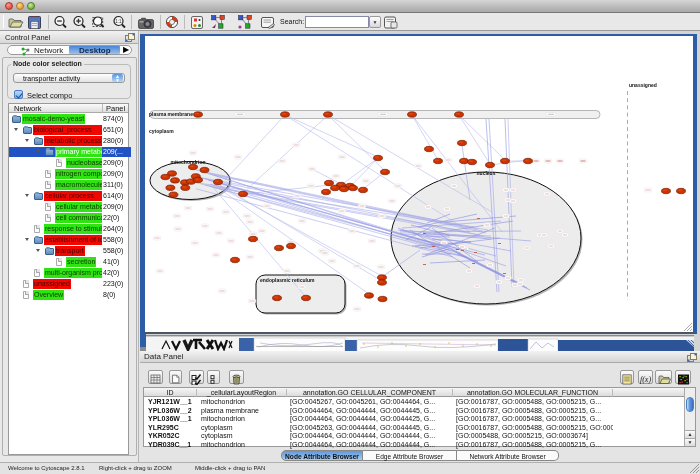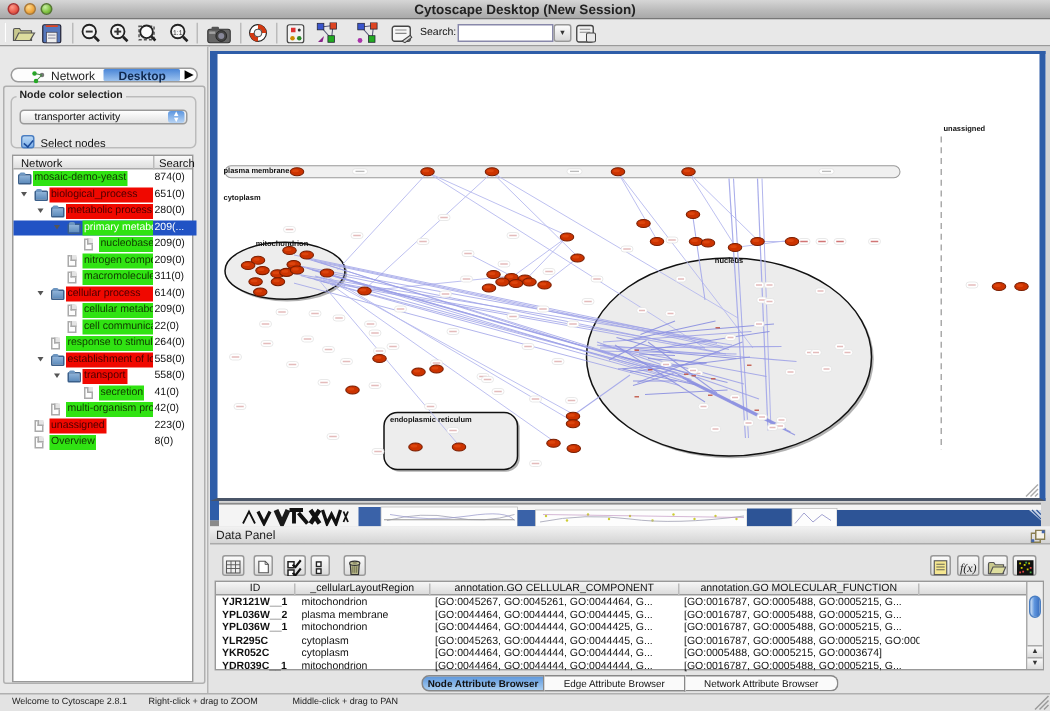--- a/index.html
+++ b/index.html
@@ -91,21 +91,20 @@
   border-top:1px solid #b0b0b0; font-size:6px; color:#222; }
 #statusbar span { position:absolute; top:2px; }
 </style>
 </head>
 <body>
 
 <div class="abs" id="titlebar">
   <div class="tl" style="left:5px;background:radial-gradient(circle at 35% 30%,#ff9a8a,#e8594a 60%,#c03b2c);border:0.5px solid #a33;"></div>
   <div class="tl" style="left:16px;background:radial-gradient(circle at 35% 30%,#ffd98a,#f0a73e 60%,#cc8a20);border:0.5px solid #a73;"></div>
   <div class="tl" style="left:27px;background:radial-gradient(circle at 35% 30%,#c6f0a0,#7fc240 60%,#5a9a28);border:0.5px solid #573;"></div>
-  <div id="apptitle">Cytoscape Desktop (New Session)</div>
 </div>
 
 <div class="abs" id="toolbar">
   <div class="sep" style="left:3px"></div>
   <svg class="abs" style="left:8px;top:2px" width="390" height="15" viewBox="0 0 390 15">
 
     <g transform="translate(0,1)">
       <path d="M1 11 L1 4 Q1 3 2 3 L5 3 L6 4.5 L13 4.5 L13 11 Z" fill="#c9c98e" stroke="#555" stroke-width="0.8"></path>
       <path d="M2 11 L4.5 6 L15 6 L12 11 Z" fill="#dede9e" stroke="#555" stroke-width="0.8"></path>
     </g>
@@ -202,43 +201,51 @@
   <div class="abs" style="left:369px;top:3px;width:12px;height:12px;background:linear-gradient(#fdfdfd,#d8d8d8);border:1px solid #999;border-radius:2px;font-size:5px;text-align:center;line-height:11px;color:#333;">▼</div>
   <svg class="abs" style="left:384px;top:3px" width="14" height="13" viewBox="0 0 14 13">
     <rect x="0.5" y="1" width="11" height="11" rx="1.5" fill="#f2f2f2" stroke="#444" stroke-width="0.9"></rect>
     <line x1="2.5" y1="3.5" x2="9.5" y2="3.5" stroke="#888" stroke-width="0.8"></line>
     <line x1="2.5" y1="5.5" x2="9.5" y2="5.5" stroke="#888" stroke-width="0.8"></line>
     <rect x="7" y="6" width="6" height="6" rx="1" fill="#e8e8e8" stroke="#444" stroke-width="0.7"></rect>
   </svg>
 </div>
 
 <div class="abs" id="cpanel">
+  <div id="cphead">Control Panel
+    <svg style="position:absolute;right:3px;top:2px" width="10" height="9" viewBox="0 0 10 9">
+      <rect x="0.5" y="2.5" width="6" height="6" fill="none" stroke="#8a7f50" stroke-width="1"></rect>
+      <rect x="3.5" y="0.5" width="6" height="6" fill="#f6f3e8" stroke="#8a7f50" stroke-width="1"></rect>
+      <rect x="7.5" y="0.5" width="2" height="2" fill="#4466aa"></rect>
+      <rect x="0.5" y="6.5" width="2" height="2" fill="#4466aa"></rect>
+    </svg>
+  </div>
   <div id="tabs">
     <div id="tabMosaic"></div>
     <svg style="position:absolute;left:13px;top:1px" width="9" height="9" viewBox="0 0 9 9">
       <circle cx="2" cy="2" r="1.5" fill="#2a2"></circle>
         <circle cx="7" cy="3" r="1.5" fill="#777"></circle>
       <circle cx="3" cy="7" r="1.5" fill="#2a2"></circle>
         <line x1="2" y1="2" x2="7" y2="3" stroke="#484" stroke-width="0.7"></line>
       <line x1="3" y1="7" x2="7" y2="3" stroke="#484" stroke-width="0.7"></line>
     </svg>
     <span style="position:absolute;left:26px;top:0px;color:#222;">Network</span>
     <span style="position:absolute;left:71px;top:0px;color:#102a50;font-weight:bold;">Desktop</span>
     <span style="position:absolute;left:115px;top:-1.5px;color:#000;font-size:8px;">▶</span>
   </div>
   <div style="position:absolute;left:2px;top:26px;width:135px;height:399px;border:1px solid #b0b0b0;border-radius:2px;"></div>
     <div id="groupbox"></div>
   <div id="grouplabel">Node color selection</div>
   <div id="dropdown">transporter activity<div id="stepper">▲<br>▼</div></div>
   <div id="checkbox"></div>
-  <div id="cblabel">Select nodes</div>
+  <div id="cblabel">Select compo</div>
   <div id="treebox">
     <div id="treehead">
       <span style="position:absolute;left:5px;top:0px;">Network</span>
-      <span style="position:absolute;left:97px;top:0px;">Search</span>
+      <span style="position:absolute;left:97px;top:0px;">Panel</span>
       <div style="position:absolute;left:93px;top:0;width:1px;height:9px;background:#bbb;"></div>
     </div>
     <div id="treerows">
         <div class="trow" style="top:10px;">
           <div class="folder" style="left:3px"></div>
           <div class="tlab green" style="left:13px;">mosaic-demo-yeast</div>
           <div class="tnum" style="">874(0)</div>
         </div>
         <div class="trow" style="top:21px;">
           <div class="arrow" style="left:5px"></div>

